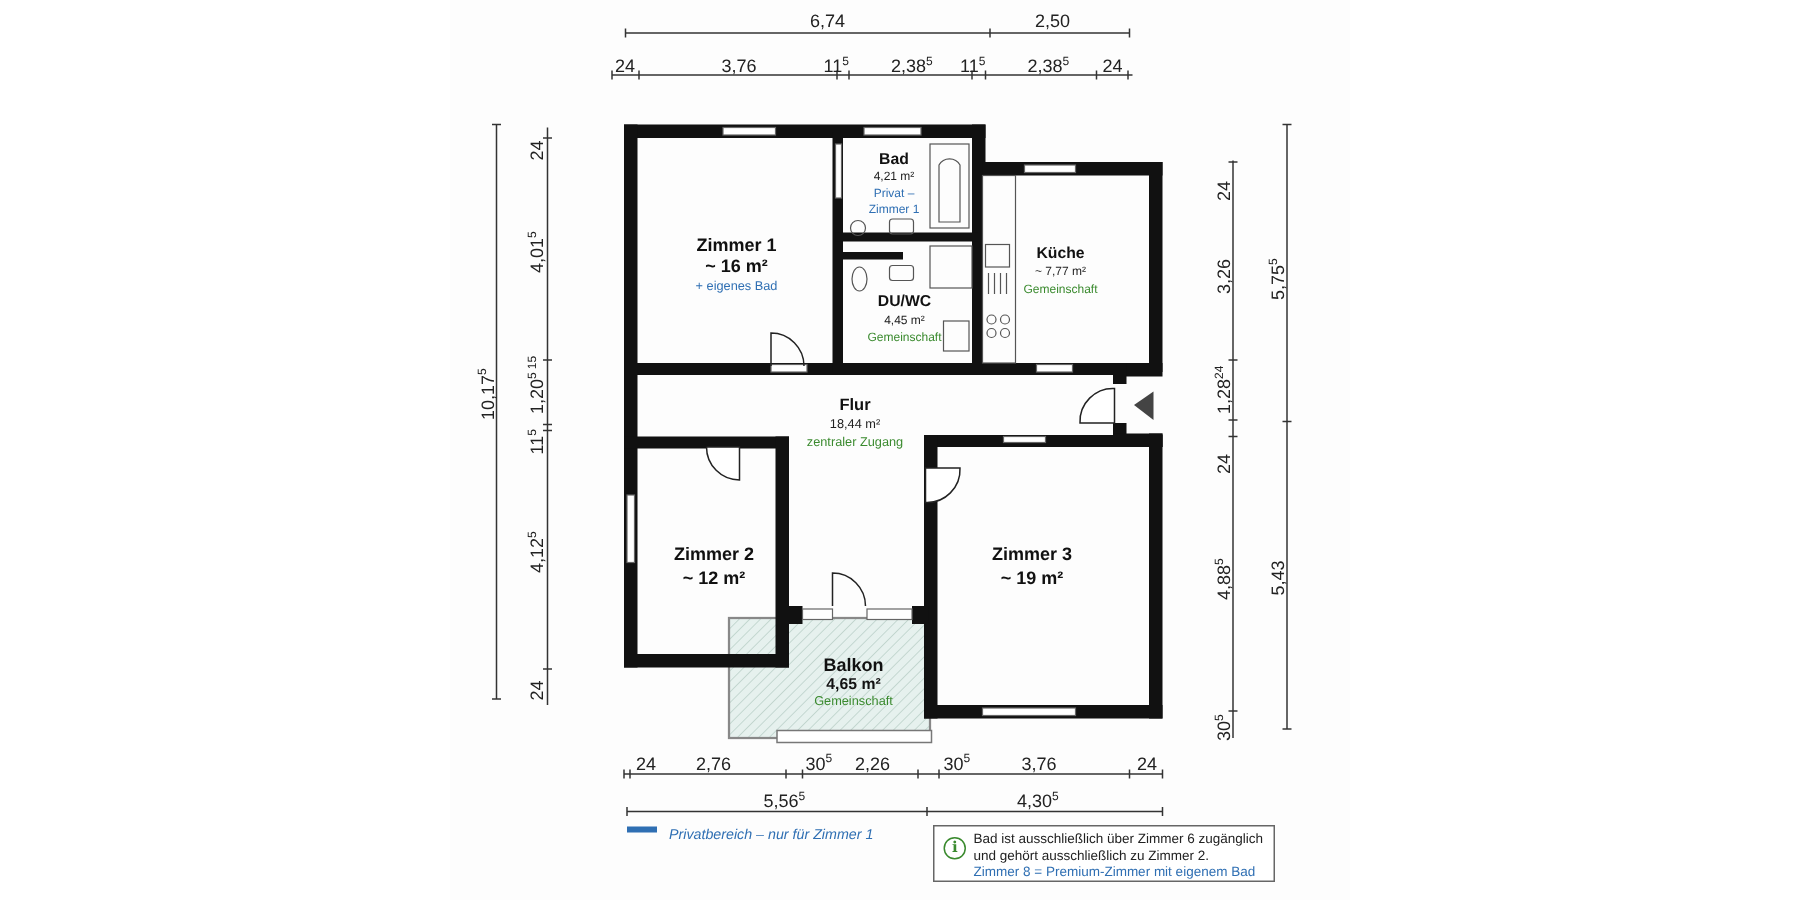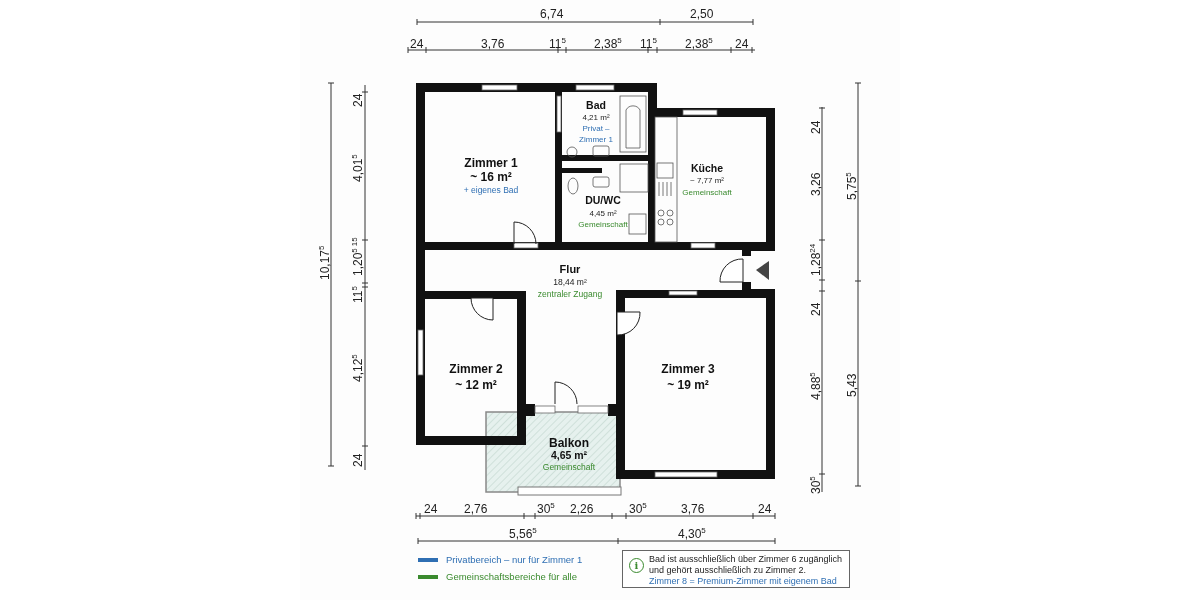--- a/index.html
+++ b/index.html
@@ -7,21 +7,21 @@
   .sheet{position:absolute;left:300px;top:0;width:600px;height:600px;background:#fdfdfd;}
   svg{position:absolute;left:0;top:0;}
   .dim{font-family:"Liberation Sans",sans-serif;font-size:12px;fill:#222;}
   .sup{font-size:8px;}
   .rname{font-family:"Liberation Sans",sans-serif;font-weight:bold;font-size:12px;fill:#111;text-anchor:middle;}
   .rarea{font-family:"Liberation Sans",sans-serif;font-size:9px;fill:#222;text-anchor:middle;}
   .rbig{font-family:"Liberation Sans",sans-serif;font-weight:bold;font-size:12px;fill:#111;text-anchor:middle;}
   .rblue{font-family:"Liberation Sans",sans-serif;font-size:8.5px;fill:#2f6fb3;text-anchor:middle;}
   .rgreen{font-family:"Liberation Sans",sans-serif;font-size:8.5px;fill:#3a8a2e;text-anchor:middle;}
   .legend{position:absolute;left:418px;top:551px;width:200px;}
-  .legend-row{display:flex;align-items:center;height:17px;font-size:9.5px;}
+  .legend-row{display:flex;align-items:flex-start;height:17px;font-size:9.5px;font-style:italic;}
   .legend-swatch{width:20px;height:4px;margin-right:8px;}
   .note{position:absolute;left:622px;top:550px;width:228px;height:38px;border:1px solid #666;background:#fff;font-size:9px;line-height:11px;padding:3px 4px 0 26px;box-sizing:border-box;color:#222;}
   .note-icon{position:absolute;left:6px;top:7px;width:13px;height:13px;border:1.5px solid #3a8a2e;border-radius:50%;color:#3a8a2e;font-size:10px;line-height:13px;text-align:center;font-family:"DejaVu Serif",serif;font-weight:bold;}
 </style>
 </head>
 <body>
 
 <div class="sheet"></div>
 
 <svg width="1200" height="600" viewBox="0 0 1200 600">
@@ -242,24 +242,20 @@
   <text class="rname" x="569" y="447">Balkon</text>
   <text class="rbig" x="569" y="459" style="font-size:10.5px">4,65 m²</text>
   <text class="rgreen" x="569" y="470">Gemeinschaft</text>
 </svg>
 
 <div class="legend">
   <div class="legend-row">
     <span class="legend-swatch" style="background:#2f6fb3"></span>
     <span style="color:#2f6fb3">Privatbereich – nur für Zimmer 1</span>
   </div>
-  <div class="legend-row">
-    <span class="legend-swatch" style="background:#3a8a2e"></span>
-    <span style="color:#3a8a2e">Gemeinschaftsbereiche für alle</span>
-  </div>
 </div>
 
 <div class="note">
   <span class="note-icon">i</span>
   <div>Bad ist ausschließlich über Zimmer 6 zugänglich</div>
   <div>und gehört ausschließlich zu Zimmer 2.</div>
   <div style="color:#2f6fb3">Zimmer 8 = Premium-Zimmer mit eigenem Bad</div>
 </div>
 
 </body></html>

